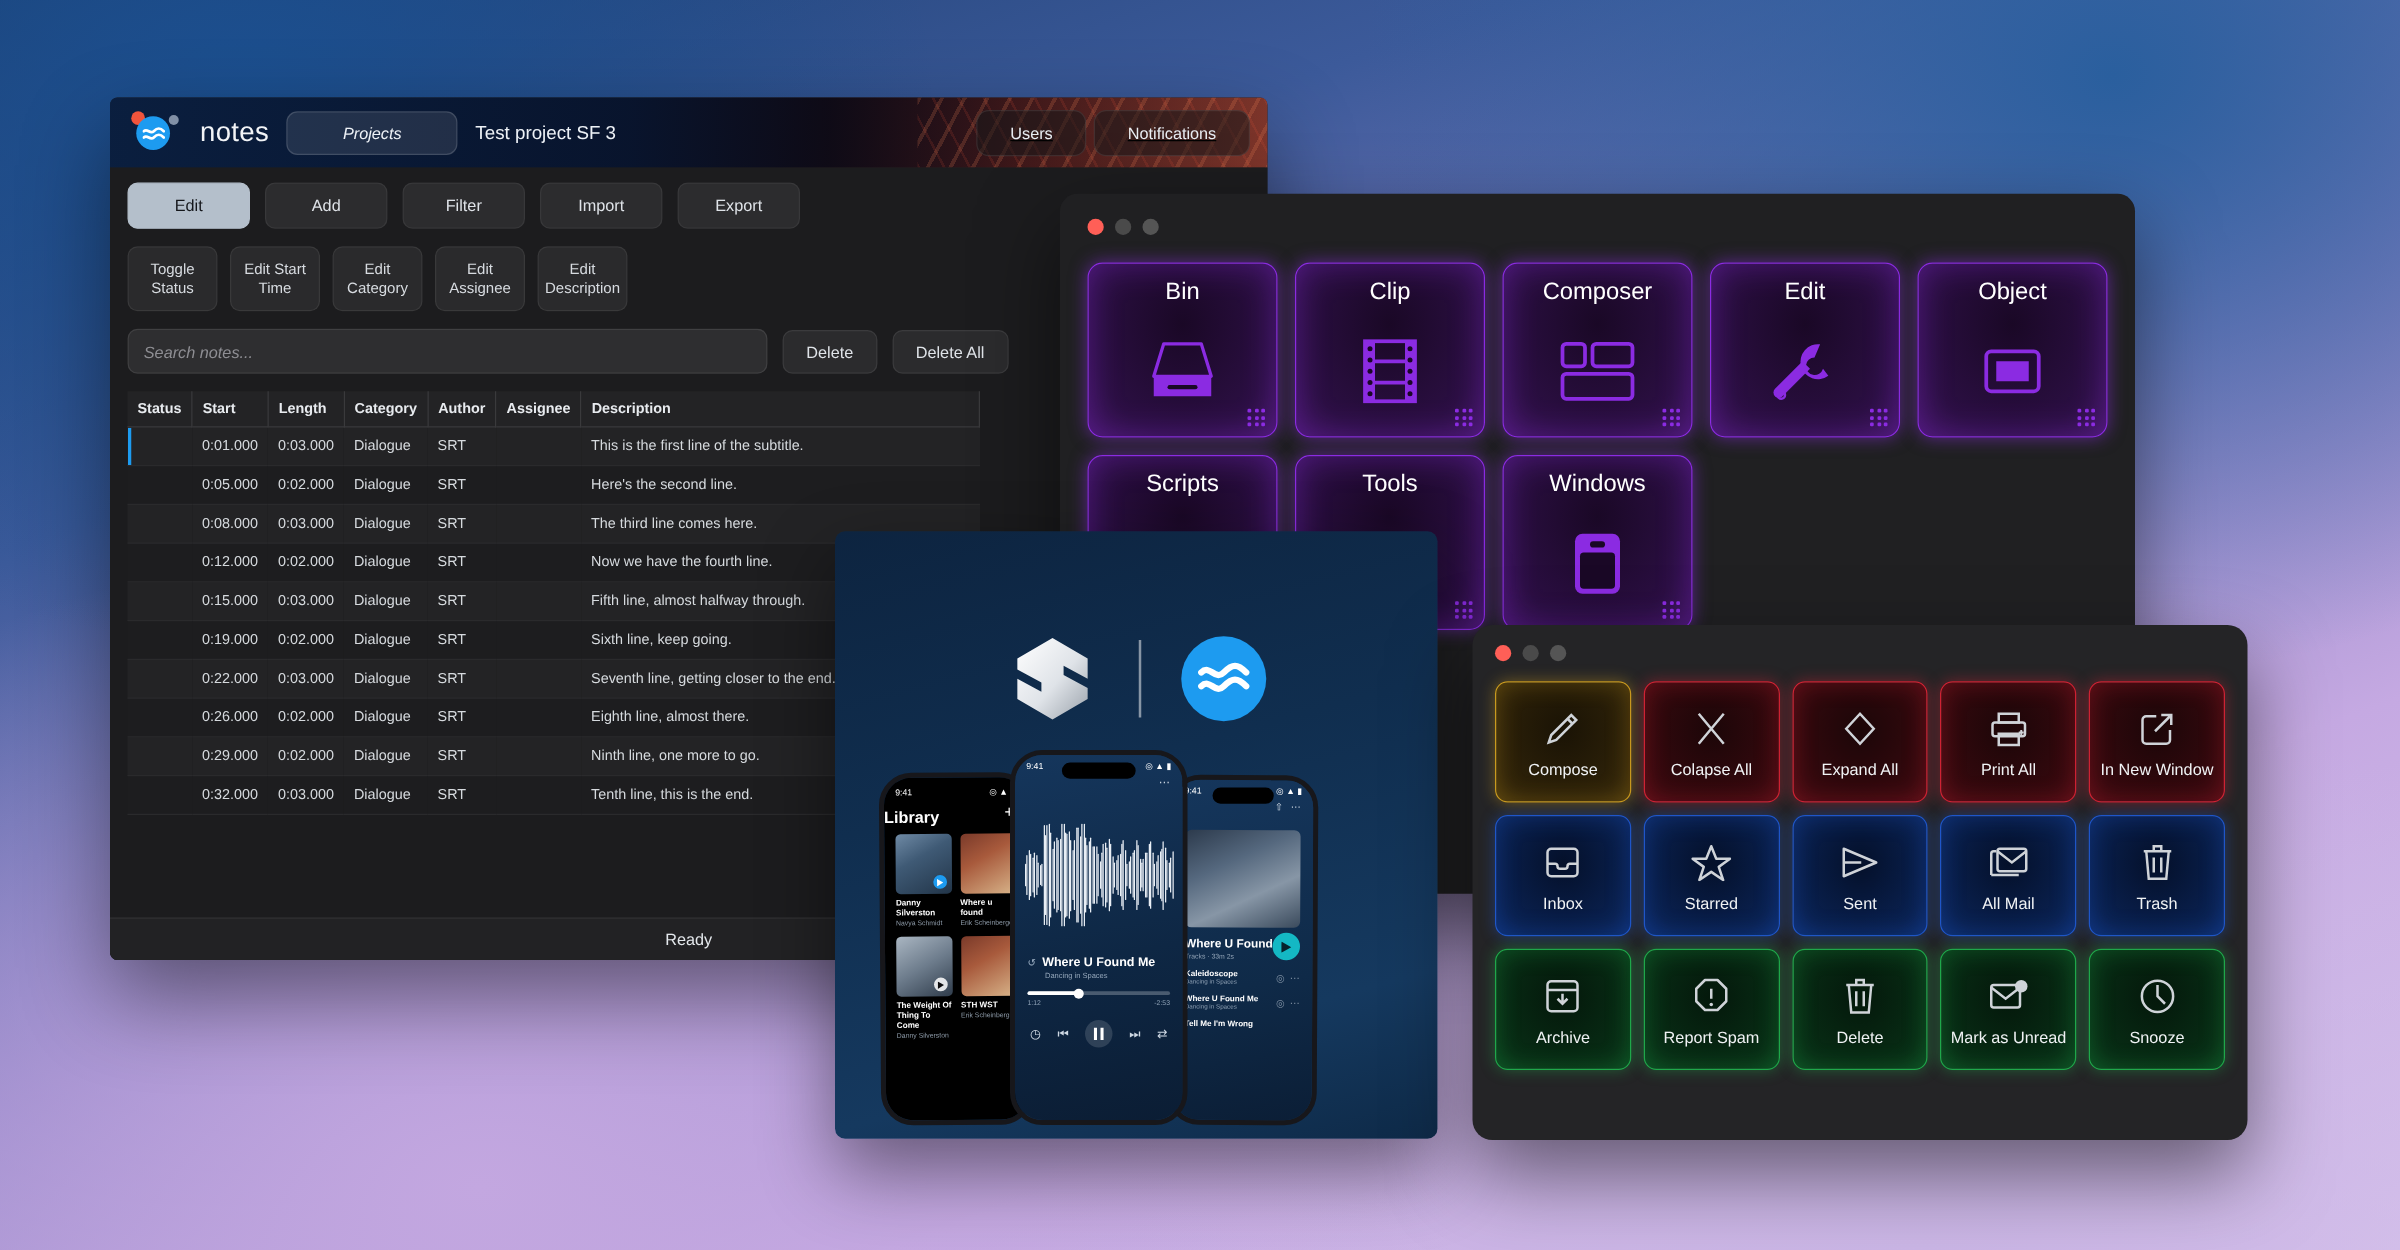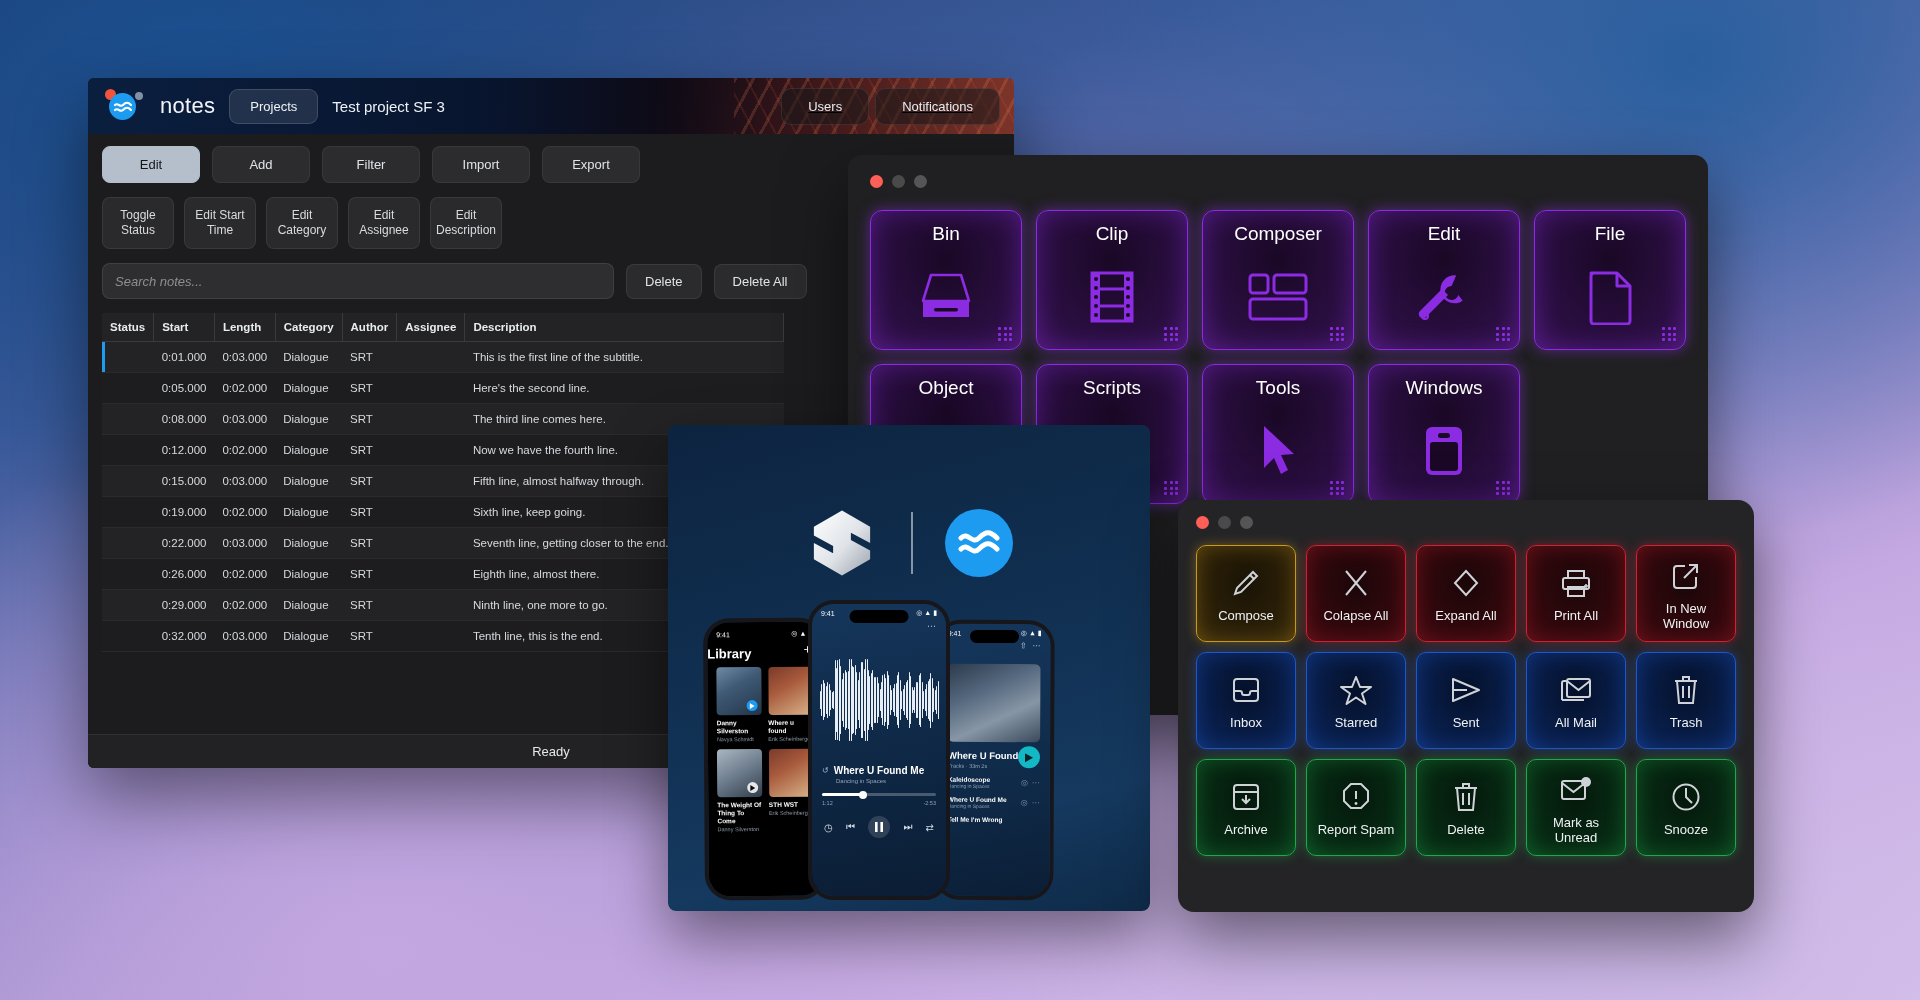--- a/index.html
+++ b/index.html
@@ -50,21 +50,21 @@
   .logo-circle {
     position: absolute; left: 7px; top: 4px;
     width: 27px; height: 27px; border-radius: 50%;
     background: #1d9bf0; display: flex; align-items: center; justify-content: center;
   }
   .logo-red { position: absolute; left: 3px; top: 0px; width: 11px; height: 11px; border-radius: 50%; background: #f0543c; }
   .logo-grey { position: absolute; left: 33px; top: 3px; width: 8px; height: 8px; border-radius: 50%; background: #8190a6; }
   .notes-title { color: #f2f4f7; font-size: 22px; letter-spacing: .3px; }
   .projects-pill {
     background: rgba(255,255,255,.10); border: 1px solid rgba(255,255,255,.14);
-    color: #eef2f7; font-size: 13px; padding: 9px 20px; border-radius: 9px;
+    color: #eef2f7; font-size: 13px; padding: 9px 44px; border-radius: 9px; font-style: italic;
   }
   .project-name { color: #eef2f7; font-size: 15px; }
   .header-right { margin-left: auto; display: flex; gap: 6px; position: relative; z-index: 2; text-decoration: underline;}
   .hr-pill {
     background: rgba(24,24,26,.55); border: 1px solid rgba(255,255,255,.09);
     color: #e9edf2; font-size: 13px; padding: 10px 26px; border-radius: 10px;
   }
   #notes-body { background: #1c1c1e; height: calc(100% - 56px); position: relative; }
   .toolbar-row { display: flex; gap: 12px; padding: 12px 14px 0 14px; }
   .tb-btn {
@@ -141,21 +141,21 @@
   .ptile .plabel { color: #fff; font-size: 19px; }
   .ptile .picon { flex: 1; display: flex; align-items: center; justify-content: center; }
   .ptile .pgrip {
     position: absolute; right: 9px; bottom: 8px;
     display: grid; grid-template-columns: repeat(3, 3px); gap: 2.5px;
   }
   .ptile .pgrip i { width: 3px; height: 3px; background: #8b2be2; border-radius: 1px; display:block; }
 
   
   #email-window {
-    left: 1178px; top: 500px; width: 576px; height: 412px;
+    left: 1178px; top: 500px; width: 620px; height: 412px;
     background: #242426; border-radius: 16px;
     box-shadow: 0 28px 64px rgba(0,0,0,.5);
     padding: 16px 18px;
   }
   #email-grid {
     display: grid; grid-template-columns: repeat(5, 1fr);
     gap: 10px; margin-top: 16px;
   }
   .etile {
     position: relative; height: 97px; border-radius: 10px;
@@ -500,40 +500,20 @@
           <i></i>
           <i></i>
           <i></i>
           <i></i>
           <i></i>
           <i></i>
           <i></i>
         </div>
       </div>
       <div class="ptile">
-        <div class="plabel">File</div>
-        <div class="picon">
-          <svg width="48" height="56" viewBox="0 0 48 56">
-            <path d="M5 4 h26 l13 13 v35 a3 3 0 0 1 -3 3 h-33 a3 3 0 0 1 -3 -3 v-45 a3 3 0 0 1 3 -3 z" fill="none" stroke="#8b2be2" stroke-width="3" stroke-linejoin="round"></path>
-            <path d="M31 4 v13 h13" fill="none" stroke="#8b2be2" stroke-width="3" stroke-linejoin="round"></path>
-          </svg>
-        </div>
-        <div class="pgrip">
-          <i></i>
-          <i></i>
-          <i></i>
-          <i></i>
-          <i></i>
-          <i></i>
-          <i></i>
-          <i></i>
-          <i></i>
-        </div>
-      </div>
-      <div class="ptile">
         <div class="plabel">Object</div>
         <div class="picon">
           <svg width="54" height="52" viewBox="0 0 54 52">
             <rect x="6" y="10" width="42" height="32" rx="4" fill="none" stroke="#8b2be2" stroke-width="3"></rect>
             <rect x="14" y="18" width="26" height="16" fill="#8b2be2"></rect>
           </svg>
         </div>
         <div class="pgrip">
           <i></i>
           <i></i>

